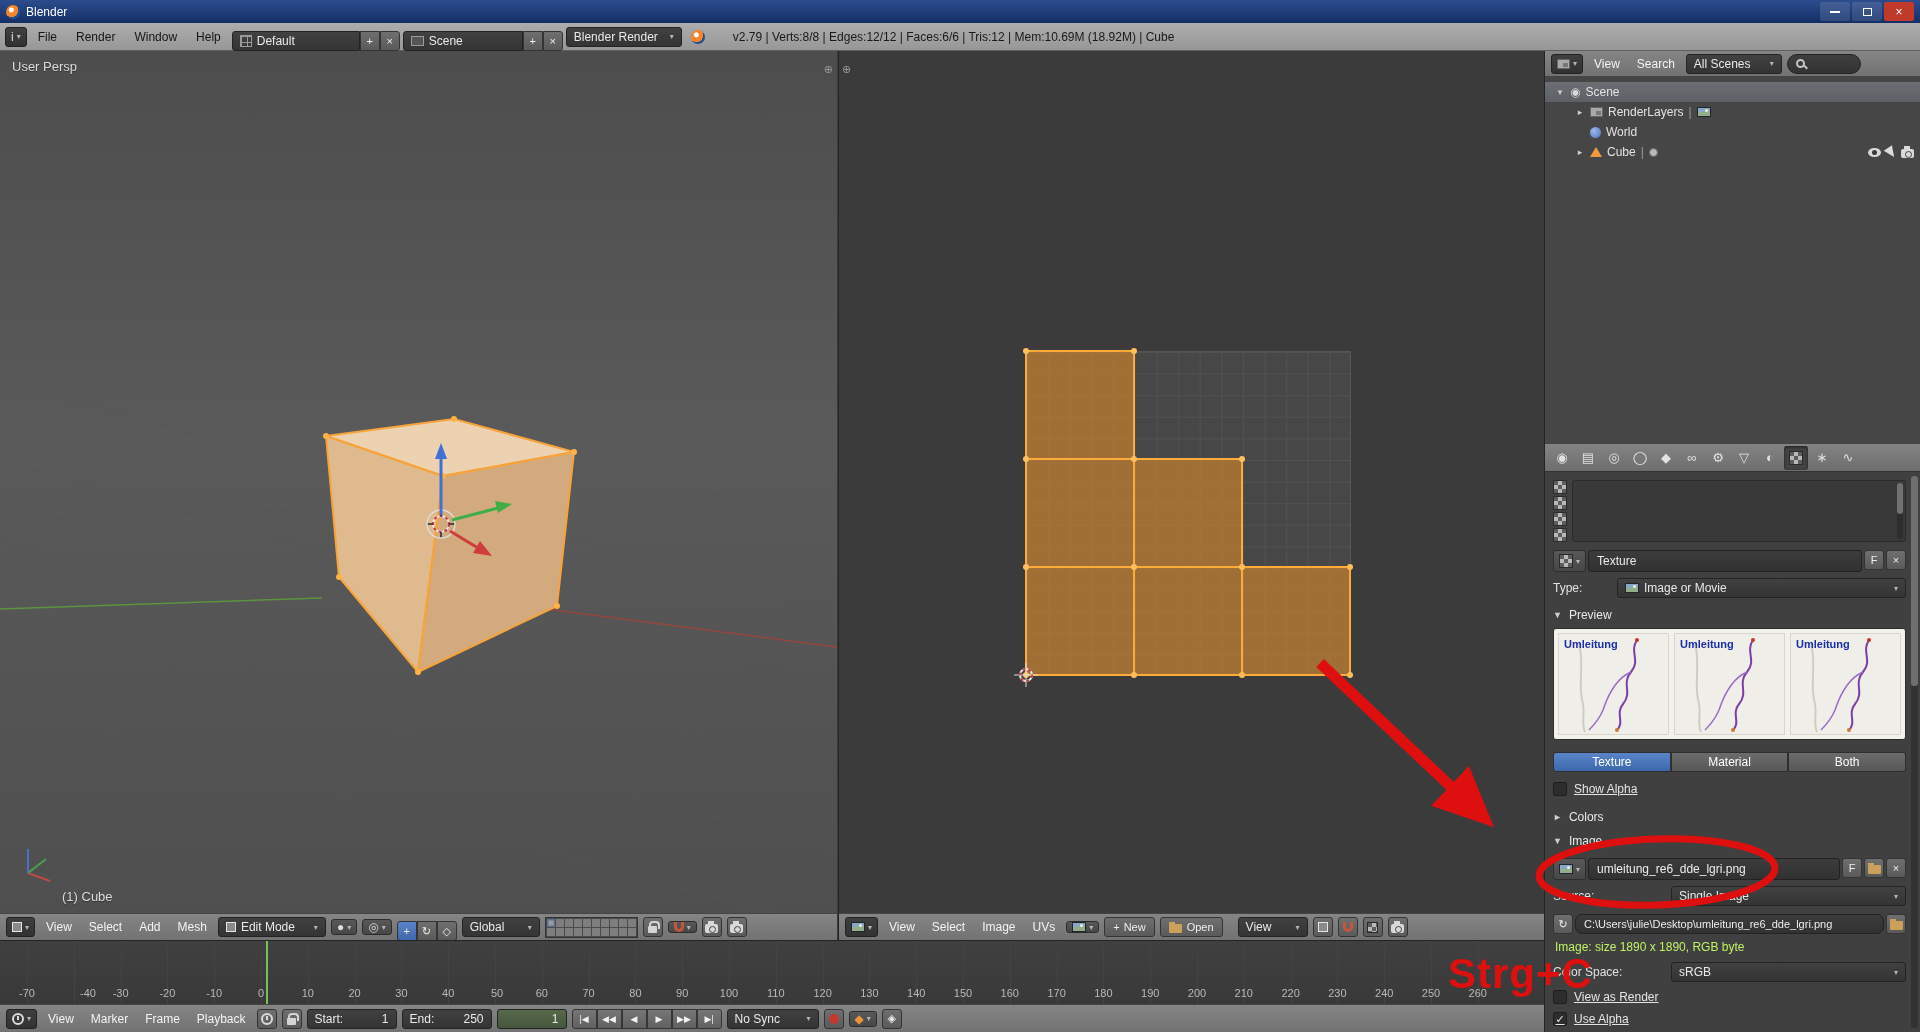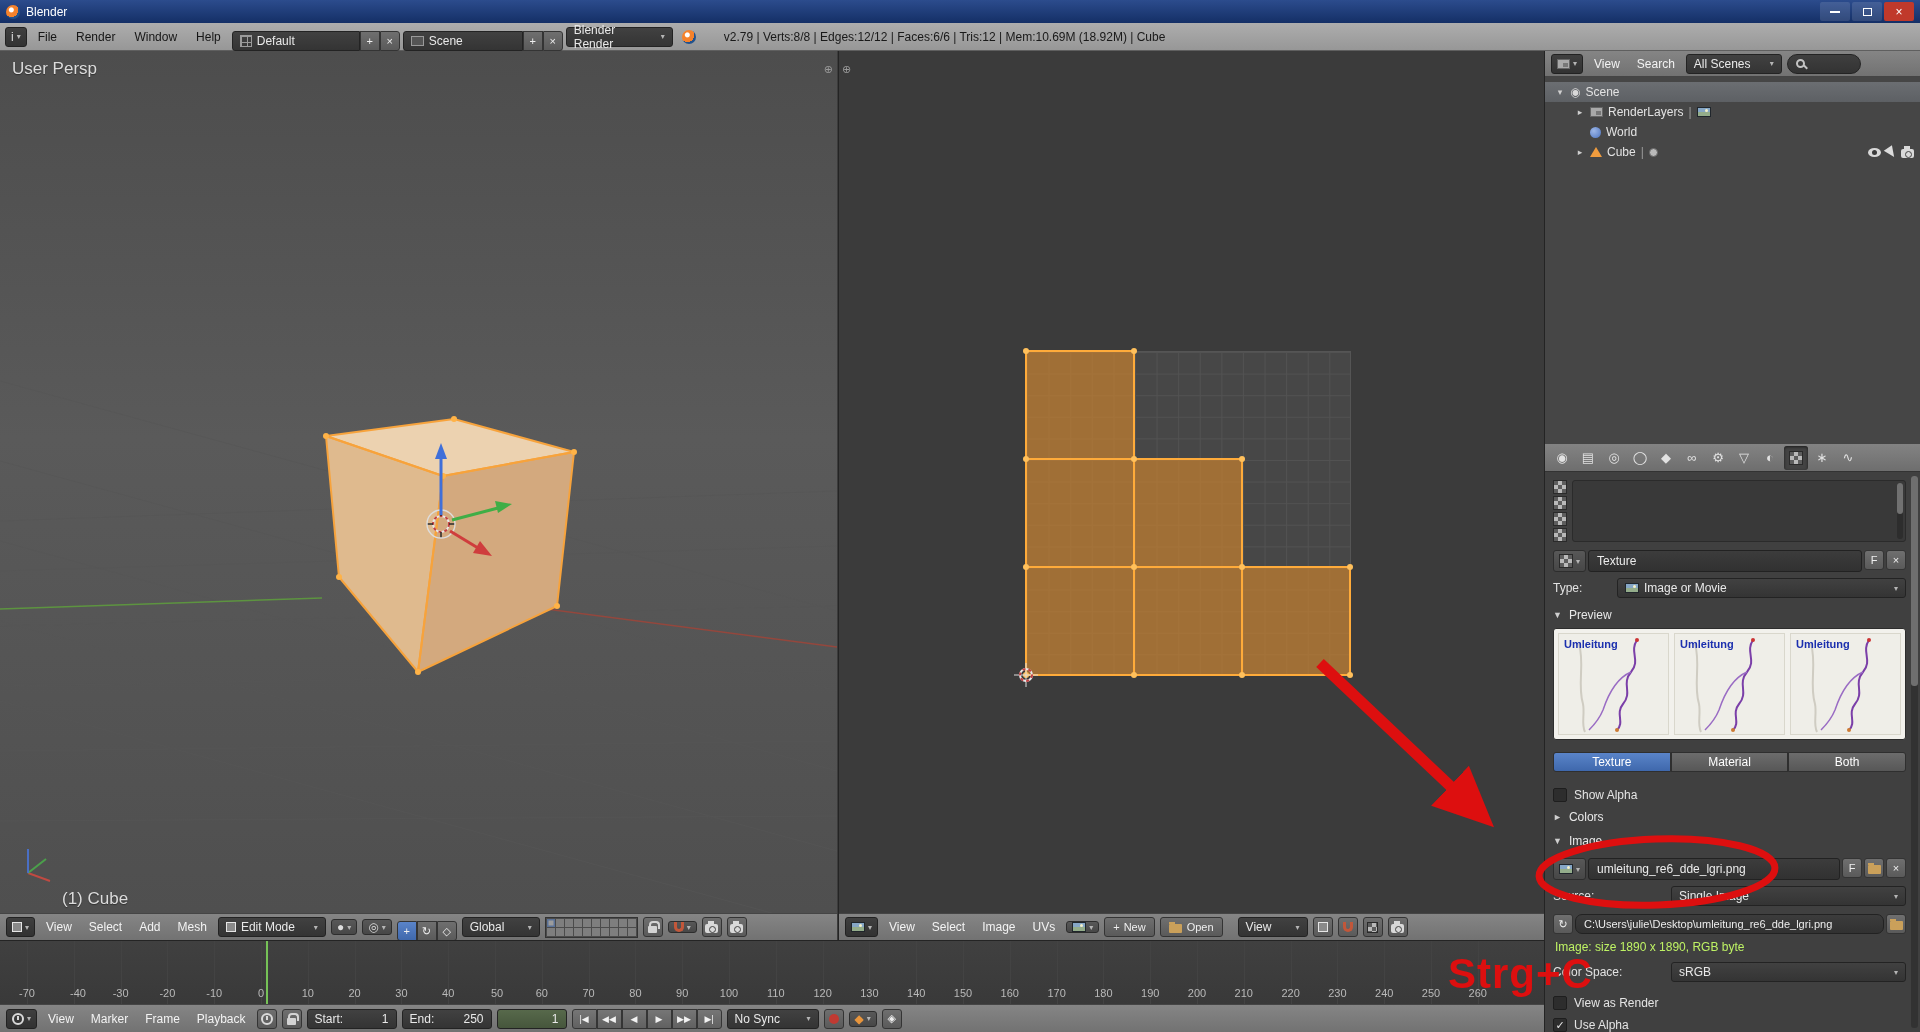--- a/index.html
+++ b/index.html
@@ -53,21 +53,21 @@
   #v3d { position:absolute; left:0; top:51px; width:837px; height:889px; }
   #uv  { position:absolute; left:838px; top:51px; width:706px; height:889px; border-left:1px solid #242424; }
   #right { position:absolute; left:1544px; top:51px; width:376px; height:981px; border-left:1px solid #242424; background:#454545; }
   #timeline { position:absolute; left:0; top:940px; width:1544px; height:92px;
     background:#383838; border-top:1px solid #242424; }
 
   .v3d-canvas { position:absolute; inset:0 0 27px 0; overflow:hidden;
     background:linear-gradient(180deg,#4d4d4d 0%, #5a5a5a 45%, #4f4f4f 100%); }
   .uv-canvas { position:absolute; inset:0 0 27px 0; overflow:hidden; background:#3b3b3b; }
   .fillsvg { position:absolute; left:0; top:0; }
-  .ovtext { position:absolute; color:#dcdcdc; font-size:17px; text-shadow:0 1px 1px rgba(0,0,0,.4); }
+  .ovtext { position:absolute; color:#dcdcdc; font-size:13px; text-shadow:0 1px 1px rgba(0,0,0,.4); }
   .corner { position:absolute; color:#9a9a9a; font-size:11px; }
 
   .uvgrid { position:absolute; left:187px; top:300px; width:325px; height:325px;
     background-color:#474747;
     background-image:linear-gradient(to right,#525252 1px,transparent 1px),
                      linear-gradient(to bottom,#525252 1px,transparent 1px);
     background-size:21.6px 21.6px; border:1px solid #555; }
 
   
   #outliner { position:absolute; left:0; top:0; right:0; height:393px; background:#464646; }
@@ -112,21 +112,21 @@
   .previewbox { height:112px; background:#f2f1ec; border:1px solid #2d2d2d; border-radius:3px;
     display:flex; gap:5px; padding:4px; margin-top:4px; }
   .map { flex:1; position:relative; background:#efeee8; border:1px solid #d9d7cc; overflow:hidden; }
   .maplabel { position:absolute; left:5px; top:4px; color:#1b2fae; font-weight:bold; font-size:11px; }
   .segrow { display:flex; height:20px; margin:12px 0 10px; }
   .seg { flex:1; display:flex; align-items:center; justify-content:center; color:#fff;
     background:linear-gradient(#6c6c6c,#575757); border:1px solid #2f2f2f; }
   .seg:first-child { border-radius:3px 0 0 3px; }
   .seg:last-child { border-radius:0 3px 3px 0; }
   .seg.active { background:linear-gradient(#5a84c9,#3f68ac); }
-  .cbrow { display:flex; align-items:flex-end; gap:7px; height:20px; color:#e4e4e4; margin-bottom:2px; }
+  .cbrow { display:flex; align-items:flex-start; gap:7px; height:20px; color:#e4e4e4; margin-bottom:2px;text-decoration:underline; }
   .cb { width:14px; height:14px; background:#2d2d2d; border:1px solid #1e1e1e; border-radius:2px;
     color:#ecf; font-size:11px; line-height:12px; text-align:center; color:#e8e8e8; }
   .pathrow { display:flex; gap:2px; height:20px; margin-bottom:6px; }
   .pathrow .dfield { font-size:11px;border-radius:7px; }
   .inforow { color:#bef264; margin:2px 0 8px 2px; }
   .vscroll { position:absolute; right:2px; top:32px; bottom:4px; width:7px; background:#323232; border-radius:3px; }
   .vscroll .thumb { position:absolute; top:0; left:0; right:0; height:38%; background:#6f6f6f; border-radius:3px; }
 
   
   .ruler { position:absolute; left:0; right:0; top:0; bottom:28px;
@@ -232,21 +232,21 @@
       <span class="sq">×</span>
     </span>
     <span class="compound">
       <span class="cfield" style="width:120px">
         <span class="ic ic-screen"></span>
         <span>Scene</span>
       </span>
       <span class="sq">+</span>
       <span class="sq">×</span>
     </span>
-    <span class="cfield" style="width:107px">
+    <span class="cfield" style="width:116px">
       <span>Blender Render</span>
       <span class="arr" style="margin-left:auto">▾</span>
     </span>
     <span class="applogo" style="margin-left:6px"></span>
     <span class="stats">v2.79 | Verts:8/8 | Edges:12/12 | Faces:6/6 | Tris:12 | Mem:10.69M (18.92M) | Cube</span>
   </div>
 
   <div id="v3d">
     <div class="v3d-canvas">
       <svg class="fillsvg" width="837" height="862" viewBox="0 0 837 862">
@@ -669,21 +669,21 @@
         </div>
     </div>
   </div>
 
   <div id="timeline">
     <div class="ruler">
       <div class="cfline" style="left: 265.68px;"></div>
     <div class="tickline" style="left: 27px;"></div>
         <span class="ticklabel" style="left: 27px;">-70</span>
         <div class="tickline" style="left: 73.8px;"></div>
-        <span class="ticklabel" style="left: 78px;">-40</span>
+        <span class="ticklabel" style="left: 88px;">-40</span>
         <div class="tickline" style="left: 120.6px;"></div>
         <span class="ticklabel" style="left: 120.6px;">-30</span>
         <div class="tickline" style="left: 167.4px;"></div>
         <span class="ticklabel" style="left: 167.4px; margin-top: 28px;">-20</span>
         <div class="tickline" style="left: 214.2px;"></div>
         <span class="ticklabel" style="left: 214.2px;">-10</span>
         <div class="tickline" style="left: 261px;"></div>
         <span class="ticklabel" style="left: 261px;">0</span>
         <div class="tickline" style="left: 307.8px;"></div>
         <span class="ticklabel" style="left: 307.8px;">10</span>

